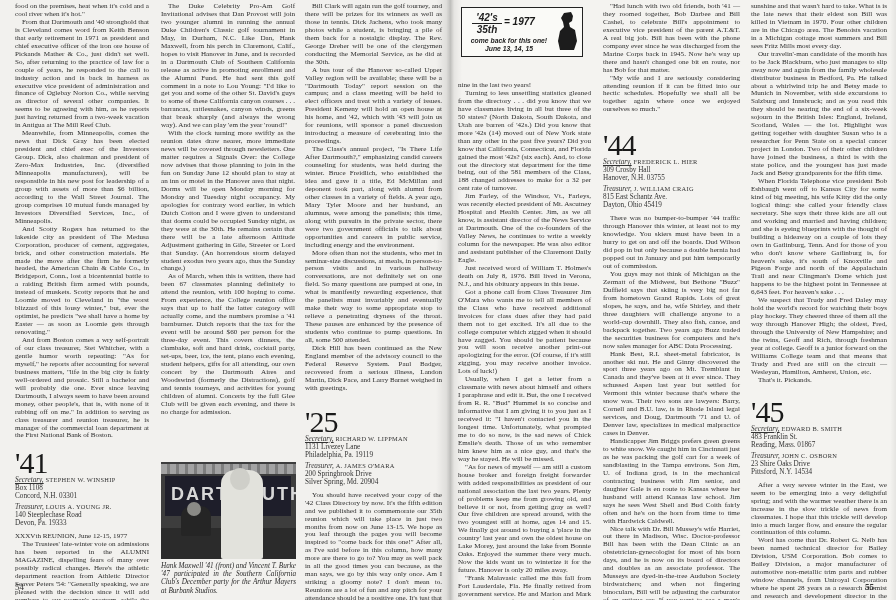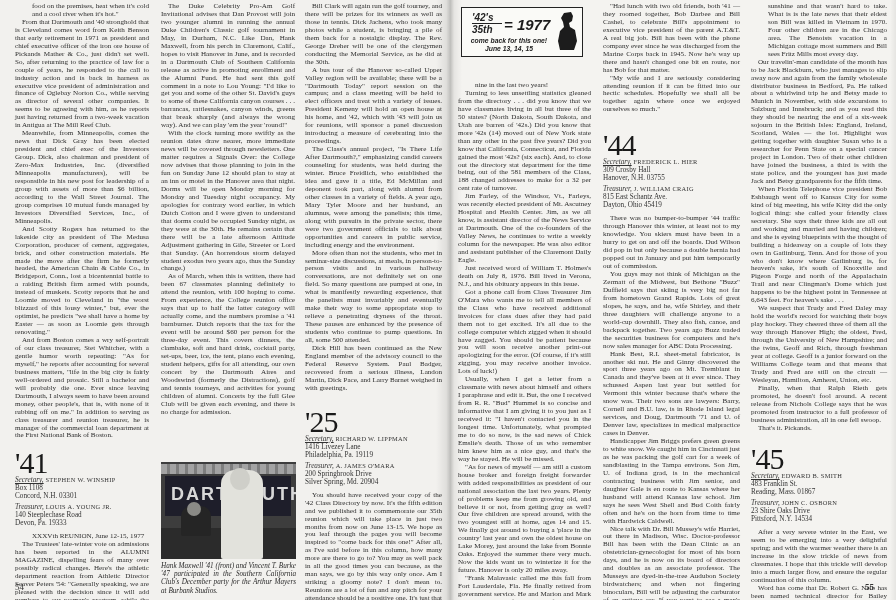--- a/index.html
+++ b/index.html
@@ -4,21 +4,21 @@
 <style>
   html,body{margin:0;padding:0;}
   body{width:896px;height:600px;overflow:hidden;background:#efeeeb;font-family:"Liberation Serif","DejaVu Serif",serif;color:#2a2a2a;position:relative;}
   .spread{position:absolute;left:0;top:0;width:896px;height:600px;}
   .page{position:absolute;top:0;height:600px;overflow:hidden;}
   .page-left{left:0;width:448px;background:#f2f1ee;}
   .page-right{left:448px;width:448px;background:#f4f3f0;}
   .gutter{position:absolute;left:436px;top:0;width:26px;height:600px;background:linear-gradient(to right,rgba(0,0,0,0) 0%,rgba(0,0,0,0.08) 40%,rgba(0,0,0,0.22) 55%,rgba(0,0,0,0.06) 70%,rgba(0,0,0,0) 100%);pointer-events:none;}
   .col{position:absolute;font-size:7.1px;line-height:7.95px;text-align:justify;color:#2d2d2d;}
   .col p{margin:0;text-indent:7px;}
-  .col p.noind{text-indent:0;margin-left:17px;}
+  .col p.noind{text-indent:0;}
   .c1{left:15px;top:3px;width:134px;}
   .c2{left:161px;top:3px;width:134px;}
   .c3{left:305px;top:3px;width:137px;}
   .c4{left:10px;top:82px;width:133px;}
   .c5{left:155px;top:3px;width:137px;}
   .c6{left:303px;top:3px;width:136px;}
   .class-head{position:relative;margin:10px 0 6px 0;}
   .class-num{font-size:30px;line-height:26px;font-weight:normal;color:#1a1a1a;display:inline-block;width:44px;vertical-align:top;letter-spacing:-1px;}
   .class-addr{display:inline-block;vertical-align:top;font-size:7.2px;line-height:8px;color:#333;}
   .class-addr i{font-style:italic;text-decoration:underline;}
@@ -32,23 +32,23 @@
   .photo .figure1{position:absolute;left:60px;top:8px;width:42px;height:89px;background:#e2e2dc;border-radius:14px 14px 2px 2px;}
   .photo .head1{position:absolute;left:69px;top:6px;width:20px;height:22px;background:#cfcfc9;border-radius:50%;}
   .photo .figure2{position:absolute;left:20px;top:44px;width:30px;height:30px;background:#252525;border-radius:10px 10px 2px 2px;}
   .photo .head2{position:absolute;left:26px;top:40px;width:14px;height:14px;background:#8a8a86;border-radius:50%;}
   .photo .cloth{position:absolute;left:0;top:2px;width:135px;height:10px;background:repeating-linear-gradient(90deg,#cfcfcf 0 6px,#9a9a9a 6px 9px);opacity:0.7;}
   .caption{position:absolute;left:161px;top:562px;width:135px;font-style:italic;font-size:7.2px;line-height:8.2px;text-align:justify;color:#2a2a2a;}
   .pagenum{position:absolute;font-size:9px;color:#333;}
   .pn-left{left:15px;top:582px;}
   .pn-right{left:417px;top:582px;font-weight:bold;}
   .promo{position:absolute;left:13px;top:7px;width:120px;height:48px;border:1.5px solid #222;background:#fafaf7;}
-  .promo .frac{position:absolute;left:10px;top:4px;font-style:italic;font-weight:bold;font-family:"Liberation Sans",sans-serif;font-size:10px;color:#222;width:30px;line-height:11px;}
+  .promo .frac{position:absolute;left:10px;top:4px;font-style:italic;font-weight:bold;font-family:"Liberation Sans",sans-serif;font-size:10px;color:#222;text-align:center;width:30px;line-height:11px;}
   .promo .frac .top{border-bottom:1px solid #222;display:block;}
-  .promo .eq{position:absolute;left:42px;top:8px;font-family:"Liberation Sans",sans-serif;font-weight:bold;font-style:italic;font-size:15px;color:#1a1a1a;}
+  .promo .eq{position:absolute;left:42px;top:8px;font-family:"Liberation Sans",sans-serif;font-weight:bold;font-style:italic;font-size:10px;color:#1a1a1a;}
   .promo .tag{position:absolute;left:6px;top:29px;font-family:"Liberation Sans",sans-serif;font-style:italic;font-weight:bold;font-size:6.8px;color:#222;width:82px;text-align:center;line-height:8px;}
   .promo .fist{position:absolute;left:94px;top:3px;width:22px;height:40px;}
   .shadow-right{position:absolute;right:0;top:0;width:6px;height:600px;background:linear-gradient(to right,rgba(0,0,0,0),rgba(0,0,0,0.06));}
 </style>
 </head>
 <body>
 
 <div class="spread">
 
   <div class="page page-left">
@@ -104,21 +104,21 @@
       <p>A bus tour of the Hanover so-called Upper Valley region will be available; there will be a "Dartmouth Today" report session on the campus; and a class meeting will be held to elect officers and treat with a variety of issues. President Kemeny will hold an open house at his home, and '42, which with '43 will join us for reunions, will sponsor a panel discussion introducing a measure of cerebrating into the proceedings.</p>
       <p>The Class's annual project, "Is There Life After Dartmouth?," emphasizing candid careers counseling for students, was held during the winter. Bruce Freidlich, who established the idea and gave it a title, Ed McMillan and deponent took part, along with alumni from other classes in a variety of fields. A year ago, Mary Tyler Moore and her husband, an alumnus, were among the panelists; this time, along with pursuits in the private sector, there were two government officials to talk about opportunities and careers in public service, including energy and the environment.</p>
       <p>More often than not the students, who met in seminar-size discussions, at meals, in person-to-person visits and in various hallway conversations, are not definitely set on one field. So many questions are pumped at one, in what is manifestly rewarding experience, that the panelists must invariably and eventually make their way to some appropriate stop to relieve a penetrating dryness of the throat. These pauses are enhanced by the presence of students who continue to pump questions. In all, some 500 attended.</p>
       <p>Dick Hill has been continued as the New England member of the advisory council to the Federal Reserve System. Paul Badger, recovered from a serious illness, Landon Martin, Dick Pace, and Larry Barnet weighed in with greetings.</p>
 
       <div class="class-head" style="margin-top:16px;">
         <span class="class-num">'25</span>
         <span class="class-addr">
           <i>Secretary,</i>
           <span class="sc">RICHARD W. LIPPMAN</span><br>
-          <span>1416 Livezey Lane</span><br>
+          <span>1131 Livezey Lane</span><br>
           <span>Philadelphia, Pa. 19119</span>
         </span>
         <div class="treas">
           <i>Treasurer,</i>
           <span class="sc">A. JAMES O'MARA</span><br>
           <span>200 Springbrook Drive</span><br>
           <span>Silver Spring, Md. 20904</span>
         </div>
       </div>
       <p>You should have received your copy of the '42 Class Directory by now. It's the fifth edition and we published it to commemorate our 35th reunion which will take place in just two months from now on June 13-15. We hope as you leaf through the pages you will become inspired to "come back for this one!" After all, as I've said before in this column, how many more are there to go to? You may as well pack in all the good times you can because, as the man says, we go by this way only once. Am I striking a gloomy note? I don't mean to. Reunions are a lot of fun and any pitch for your attendance should be a positive one. It's just that at this precise moment as I write this column I feel compelled to convince you to make the trip to Hanover in June by convincing you also that the man upstairs in charge of the big book with all our names in it is turning those pages faster and faster. Maybe I'm in this mood because I just finished reading again the page in the directory that lists our deceased classmates and it is still difficult for me to cope with the fact that we lost fifteen members of our Class in the last five years...</p>
@@ -181,21 +181,20 @@
       <p>Handicapper Jim Briggs prefers green greens to white snow. We caught him in Cincinnati just as he was packing the golf cart for a week of sandblasting in the Tampa environs. Son Jim, U. of Indiana grad, is in the mechanical contracting business with Jim senior, and daughter Gale is en route to Kansas where her husband will attend Kansas law school. Jim says he sees West Shell and Bud Coith fairly often and he's on the horn from time to time with Hardwick Caldwell.</p>
       <p>Nice talk with Dr. Bill Mussey's wife Harriet, out there in Madison, Wisc. Doctor-professor Bill has been with the Dean Clinic as an obstetrician-gynecologist for most of his born days, and he is now on its board of directors and doubles as an associate professor. The Musseys are dyed-in-the-tree Audubon Society birdwatchers; and when not fingering binoculars, Bill will be adjusting the carburator of an antique car. If you want to see a man's eyes light up, drive your old Stutz Bearcat into the Mussey driveway. The Mussey's four offspring are in or graduates from colleges in the Wisconsin area.</p>
 
     </div>
 
     <div class="col c6">
       <p class="noind">sunshine and that wasn't hard to take. What is is the late news that their eldest son Bill was killed in Vietnam in 1970. Four other children are in the Chicago area. The Benoists vacation in a Michigan cottage most summers and Bill sees Fritz Mills most every day.</p>
       <p>Our travelin'-man candidate of the month has to be Jack Blackburn, who just manages to slip away now and again from the family wholesale distributor business in Bedford, Pa. He talked about a whirlwind trip he and Betsy made to Munich in November, with side excursions to Salzburg and Innsbruck; and as you read this they should be nearing the end of a six-week sojourn in the British Isles: England, Ireland, Scotland, Wales — the lot. Highlight was getting together with daughter Susan who is a researcher for Penn State on a special cancer project in London. Two of their other children have joined the business, a third is with the state police, and the youngest has just made Jack and Betsy grandparents for the fifth time.</p>
       <p>When Florida Telephone vice president Bob Eshbaugh went off to Kansas City for some kind of big meeting, his wife Kitty did the only logical thing: she called your friendly class secretary. She says their three kids are all out and working and married and having children; and she is eyeing blueprints with the thought of building a hideaway on a couple of lots they own in Gatlinburg, Tenn. And for those of you who don't know where Gatlinburg is, for heaven's sake, it's south of Knoxville and Pigeon Forge and north of the Appalachain Trail and near Clingman's Dome which just happens to be the highest point in Tennessee at 6,643 feet. For heaven's sake . . .</p>
       <p>We suspect that Trudy and Fred Daley may hold the world's record for watching their boys play hockey. They cheered three of them all the way through Hanover High; the oldest, Fred, through the University of New Hampshire; and the twins, Geoff and Rich, through freshman year at college. Geoff is a junior forward on the Williams College team and that means that Trudy and Fred are still on the circuit — Wesleyan, Hamilton, Amherst, Union, etc.</p>
-      <p>Finally, when that Ralph Rieth gets promoted, he doesn't fool around. A recent release from Nichols College says that he was promoted from instructor to a full professor of business administration, all in one fell swoop.</p>
       <p>That's it. Pickands.</p>
 
       <div class="class-head" style="margin-top:14px;">
         <span class="class-num">'45</span>
         <span class="class-addr">
           <i>Secretary,</i>
           <span class="sc">EDWARD B. SMITH</span><br>
           <span>483 Franklin St.</span><br>
           <span>Reading, Mass. 01867</span>
         </span>

